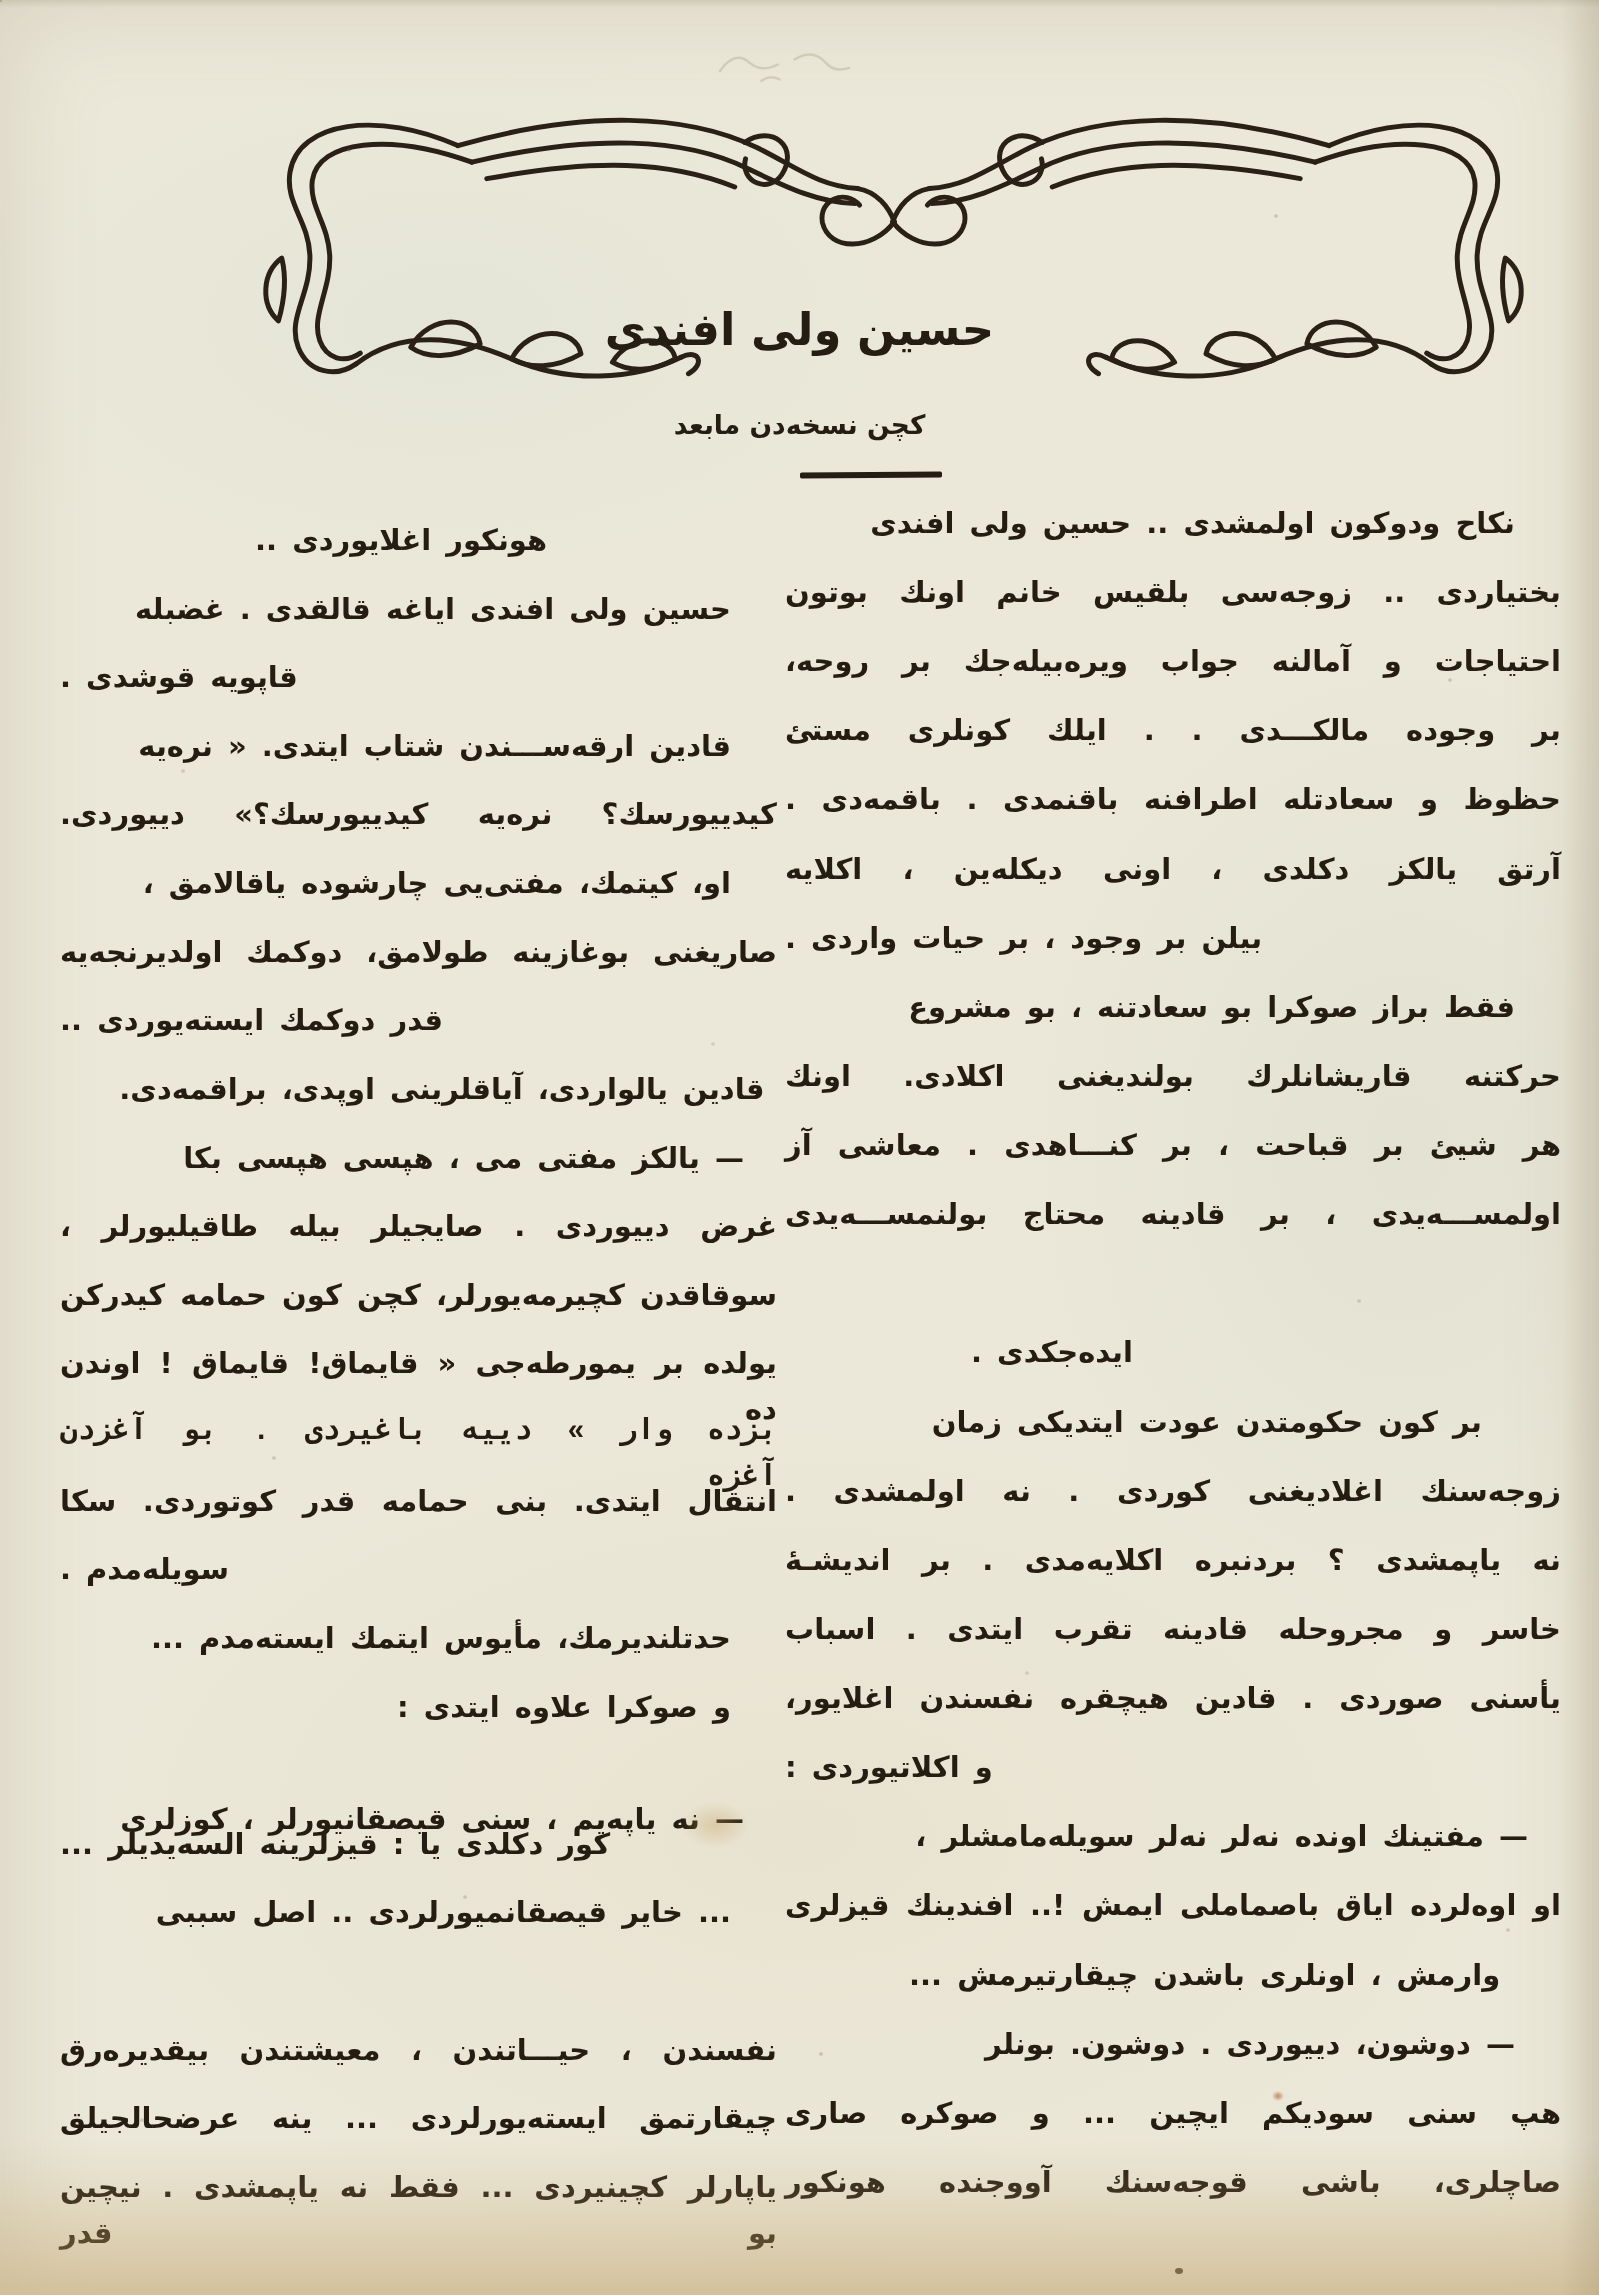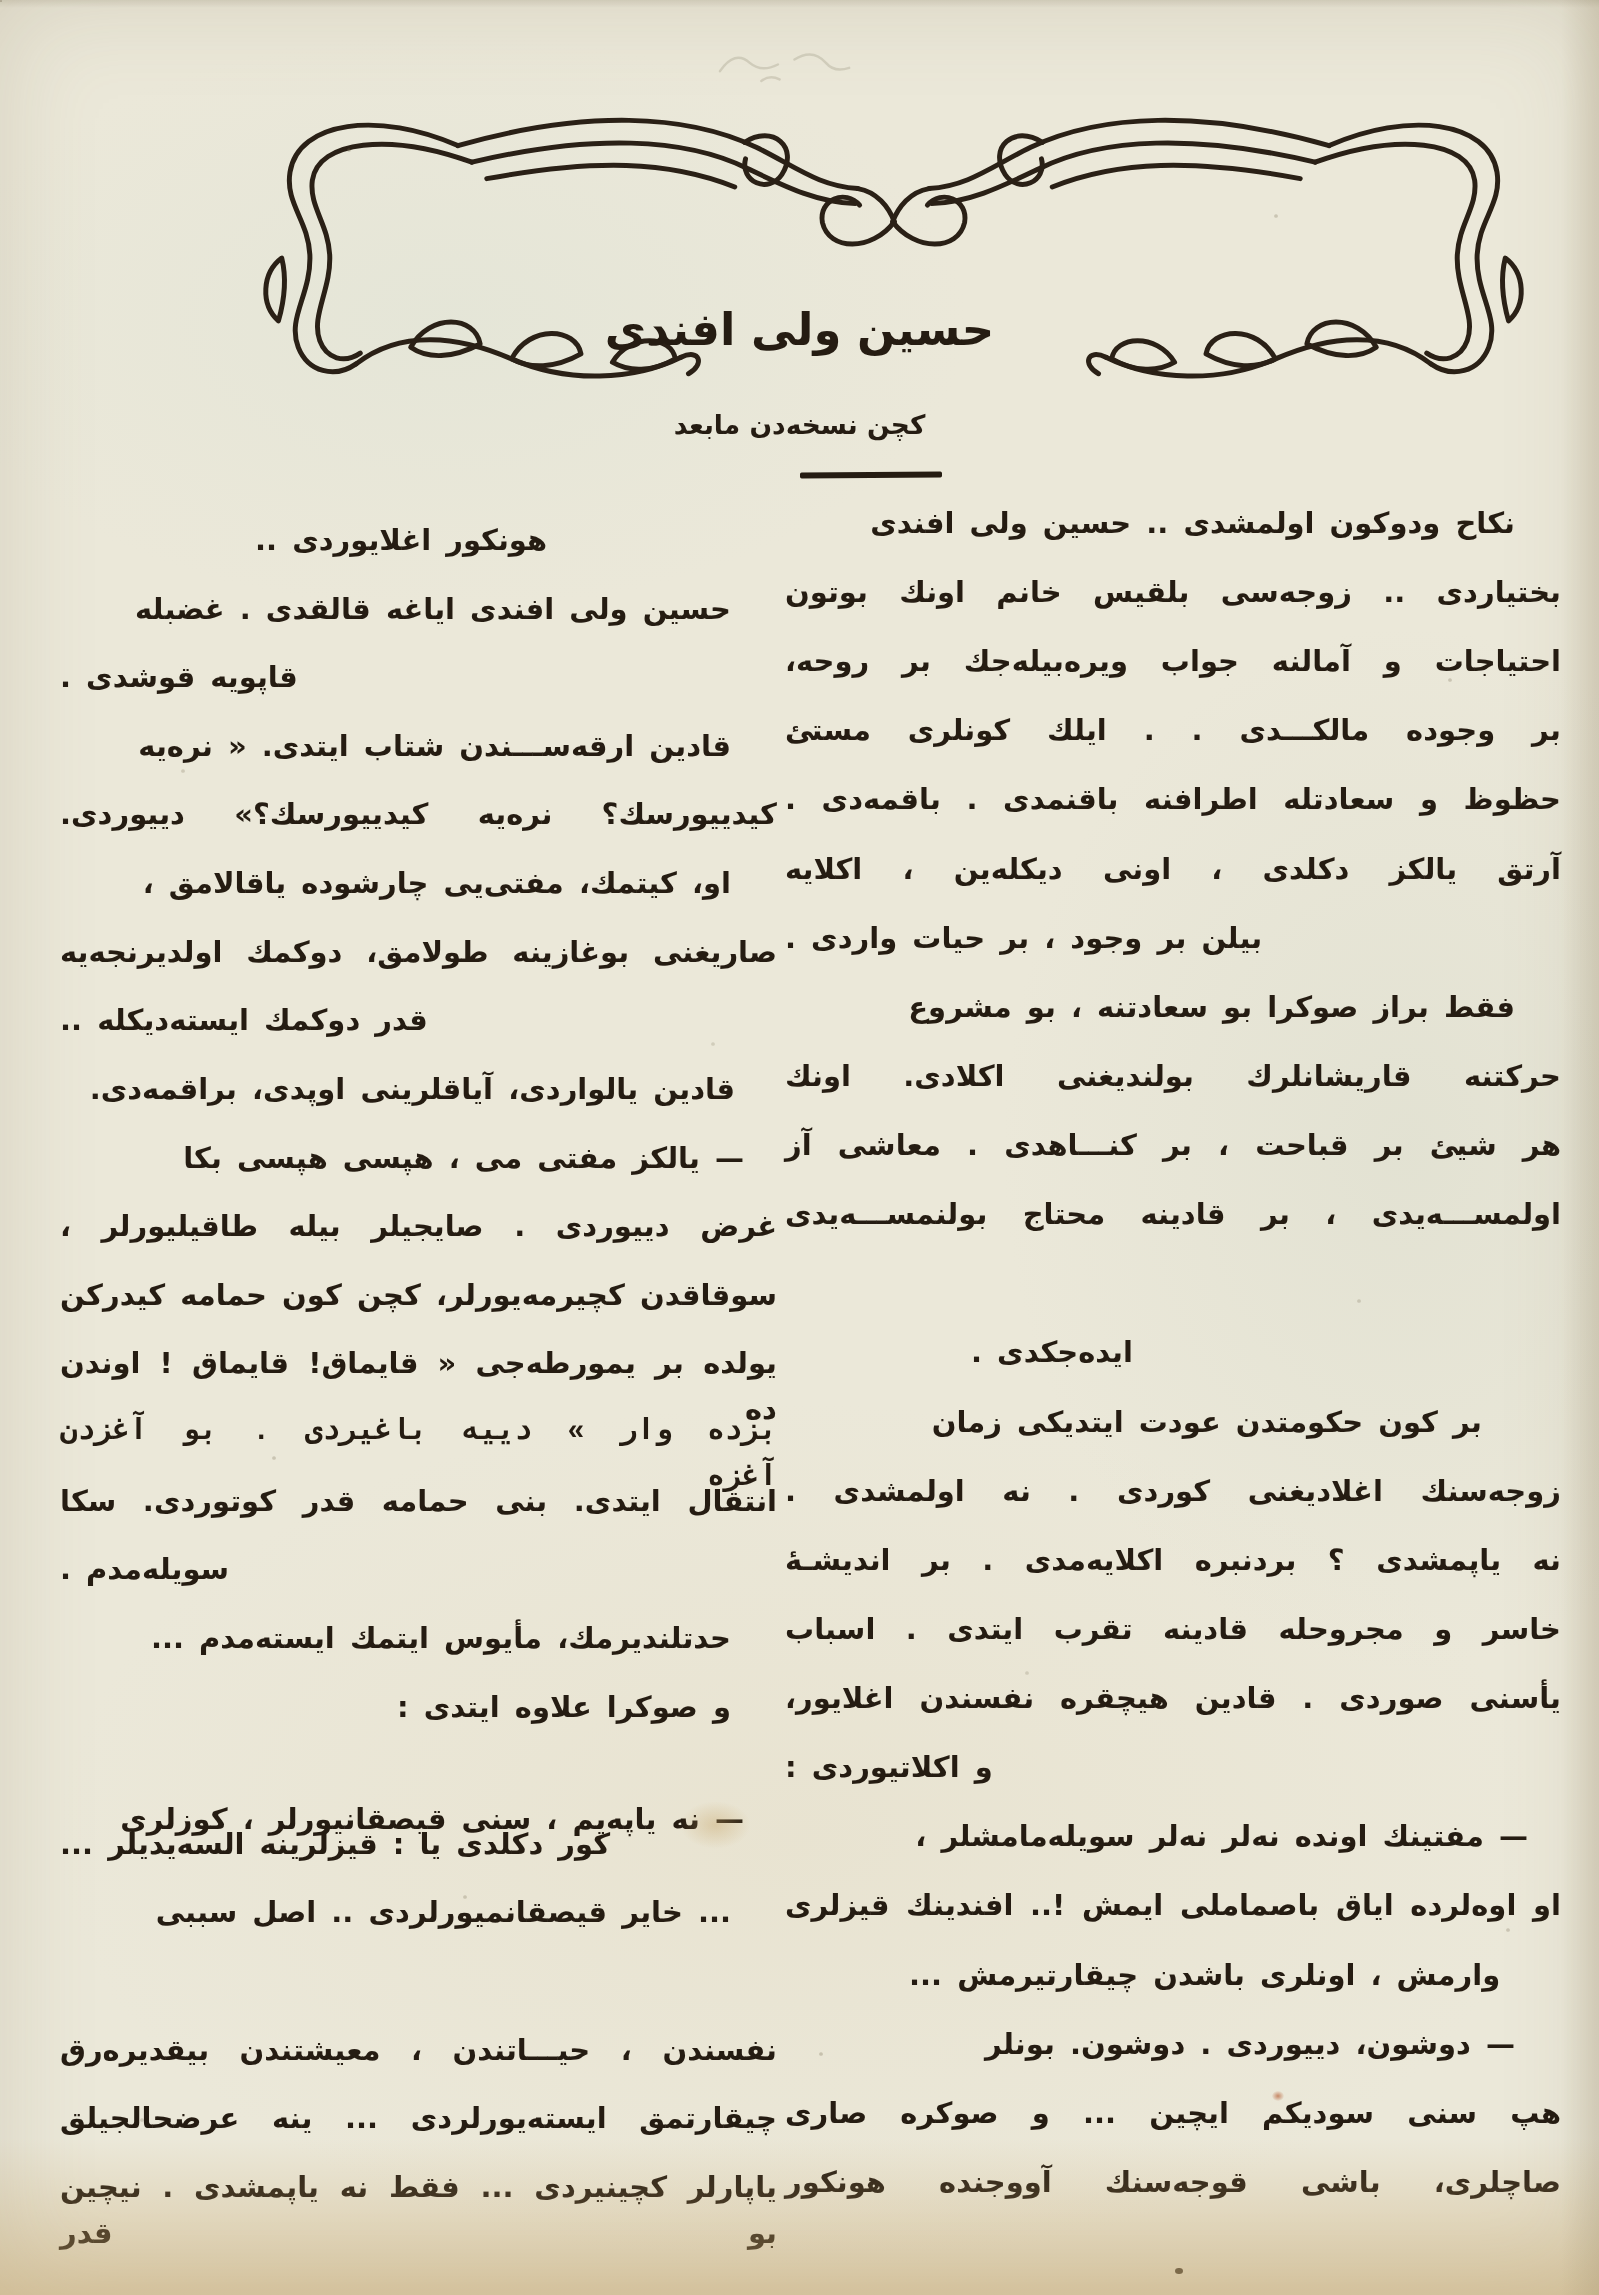--- a/index.html
+++ b/index.html
@@ -169,22 +169,22 @@
       <div class="line ottoman align-full" dir="rtl" style="top: 1659px;">صاچلرى، باشى قوجه‌سنك آووجنده هونكور</div>
     </div>
   <div class="col col-left">
       <div class="line ottoman align-end" dir="rtl" style="top: 0px; padding-left: 195px;">هونكور اغلايوردى ..</div>
       <div class="line ottoman align-open" dir="rtl" style="top: 69px; padding-right: 46px;">حسين ولى افندى اياغه قالقدى . غضبله</div>
       <div class="line ottoman align-end" dir="rtl" style="top: 137px;">قاپويه قوشدى .</div>
       <div class="line ottoman align-open" dir="rtl" style="top: 206px; padding-right: 46px;">قادين ارقه‌ســـندن شتاب ايتدى. « نره‌يه</div>
       <div class="line ottoman align-full" dir="rtl" style="top: 274px;">كيدييورسك؟ نره‌يه كيدييورسك؟» دييوردى.</div>
       <div class="line ottoman align-open" dir="rtl" style="top: 343px; padding-right: 46px;">او، كيتمك، مفتى‌يى چارشوده ياقالامق ،</div>
       <div class="line ottoman align-full" dir="rtl" style="top: 412px;">صاريغنى بوغازينه طولامق، دوكمك اولديرنجه‌يه</div>
-      <div class="line ottoman align-end" dir="rtl" style="top: 480px;">قدر دوكمك ايسته‌ديكله ..</div>
-      <div class="line ottoman align-open" dir="rtl" style="top: 549px; padding-right: 12.4px; text-align: center;">قادين يالواردى، آياقلرينى اوپدى، براقمه‌دى.</div>
+      <div class="line ottoman align-end" dir="rtl" style="top: 480px;">قدر دوكمك ايسته‌يوردى ..</div>
+      <div class="line ottoman align-open" dir="rtl" style="top: 549px; padding-right: 12.4px;">قادين يالواردى، آياقلرينى اوپدى، براقمه‌دى.</div>
       <div class="line ottoman align-open" dir="rtl" style="top: 618px; padding-right: 33px;">— يالكز مفتى مى ، هپسى هپسى بكا</div>
       <div class="line ottoman align-full" dir="rtl" style="top: 686px;">غرض دييوردى . صايجيلر بيله طاقيليورلر ،</div>
       <div class="line ottoman align-full" dir="rtl" style="top: 755px;">سوقاقدن كچيرمه‌يورلر، كچن كون حمامه كيدركن</div>
       <div class="line ottoman align-full" dir="rtl" style="top: 823px;">يولده بر يمورطه‌جى « قايماق! قايماق ! اوندن ده</div>
       <div class="line ottoman align-full" dir="rtl" style="top: 892px; font-family: Liberation Mono, monospace;">بزده وار » دييه باغيردى . بو آغزدن آغزه</div>
       <div class="line ottoman align-full" dir="rtl" style="top: 961px;">انتقال ايتدى. بنى حمامه قدر كوتوردى. سكا</div>
       <div class="line ottoman align-end" dir="rtl" style="top: 1029px;">سويله‌مدم .</div>
       <div class="line ottoman align-open" dir="rtl" style="top: 1098px; padding-right: 46px;">حدتلنديرمك، مأيوس ايتمك ايسته‌مدم ...</div>
       <div class="line ottoman align-open" dir="rtl" style="top: 1167px; padding-right: 46px;">و صوكرا علاوه ايتدى :</div>
       <div class="line ottoman align-open" dir="rtl" style="top: 1235px; padding-right: 33px; margin-top: 44px;">— نه ياپه‌يم ، سنى قيصقانيورلر ، كوزلرى</div>

